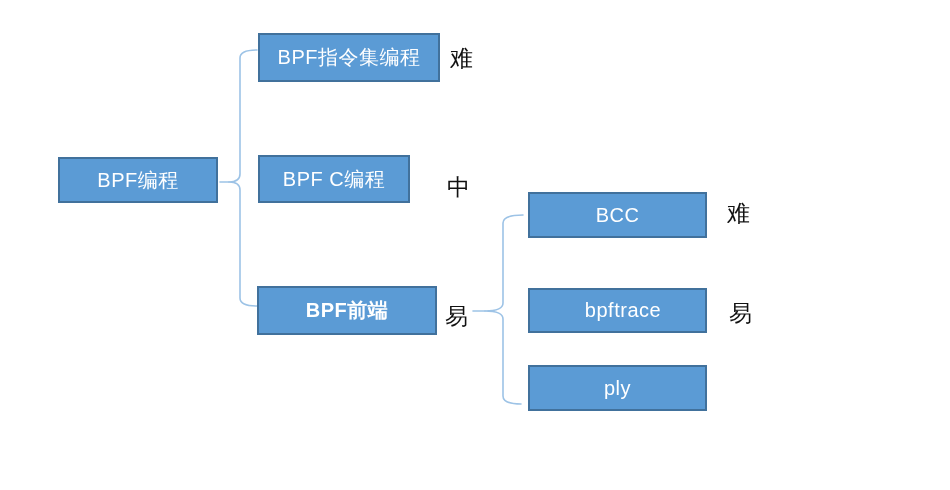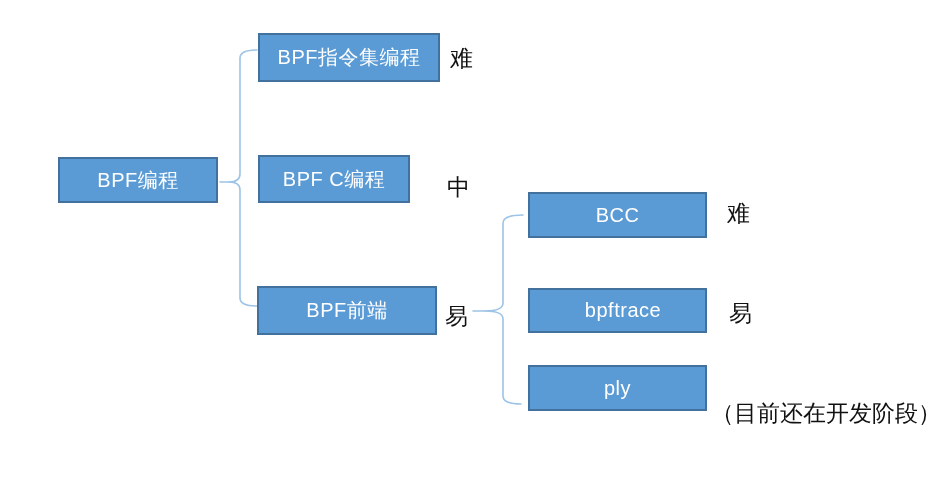--- a/index.html
+++ b/index.html
@@ -48,21 +48,21 @@
     fill: none;
     stroke: var(--connector, #9dc3e6);
     stroke-width: 1.6;
     stroke-linecap: round;
     stroke-linejoin: round;
   }
   
   .n-root      { left: 58px;  top: 157px; width: 160px; height: 46px; }
   .n-instr     { left: 258px; top: 33px;  width: 182px; height: 49px; }
   .n-c         { left: 258px; top: 155px; width: 152px; height: 48px; }
-  .n-frontend  { left: 257px; top: 286px; width: 180px; height: 49px; }
+  .n-frontend  { left: 257px; top: 286px; width: 180px; height: 49px; font-weight: bold; }
   .n-bcc       { left: 528px; top: 192px; width: 179px; height: 46px; }
   .n-bpftrace  { left: 528px; top: 288px; width: 179px; height: 45px; padding-left: 11px; }
   .n-ply       { left: 528px; top: 365px; width: 179px; height: 46px; }
   
   .d-instr     { left: 450px; top: 43px;  }
   .d-c         { left: 447px; top: 172px; }
   .d-frontend  { left: 445px; top: 301px; }
   .d-bcc       { left: 727px; top: 198px; }
   .d-bpftrace  { left: 729px; top: 298px; }
   .d-ply       { left: 711px; top: 398px; }
@@ -96,15 +96,14 @@
   <div class="node n-frontend">BPF前端</div>
   <div class="difficulty d-frontend">易</div>
 
   <div class="node n-bcc">BCC</div>
   <div class="difficulty d-bcc">难</div>
 
   <div class="node n-bpftrace">bpftrace</div>
   <div class="difficulty d-bpftrace">易</div>
 
   <div class="node n-ply">ply</div>
-  <div class="difficulty d-ply">（目前还在开发阶段）</div>
 
 </div>
 
 </body></html>

